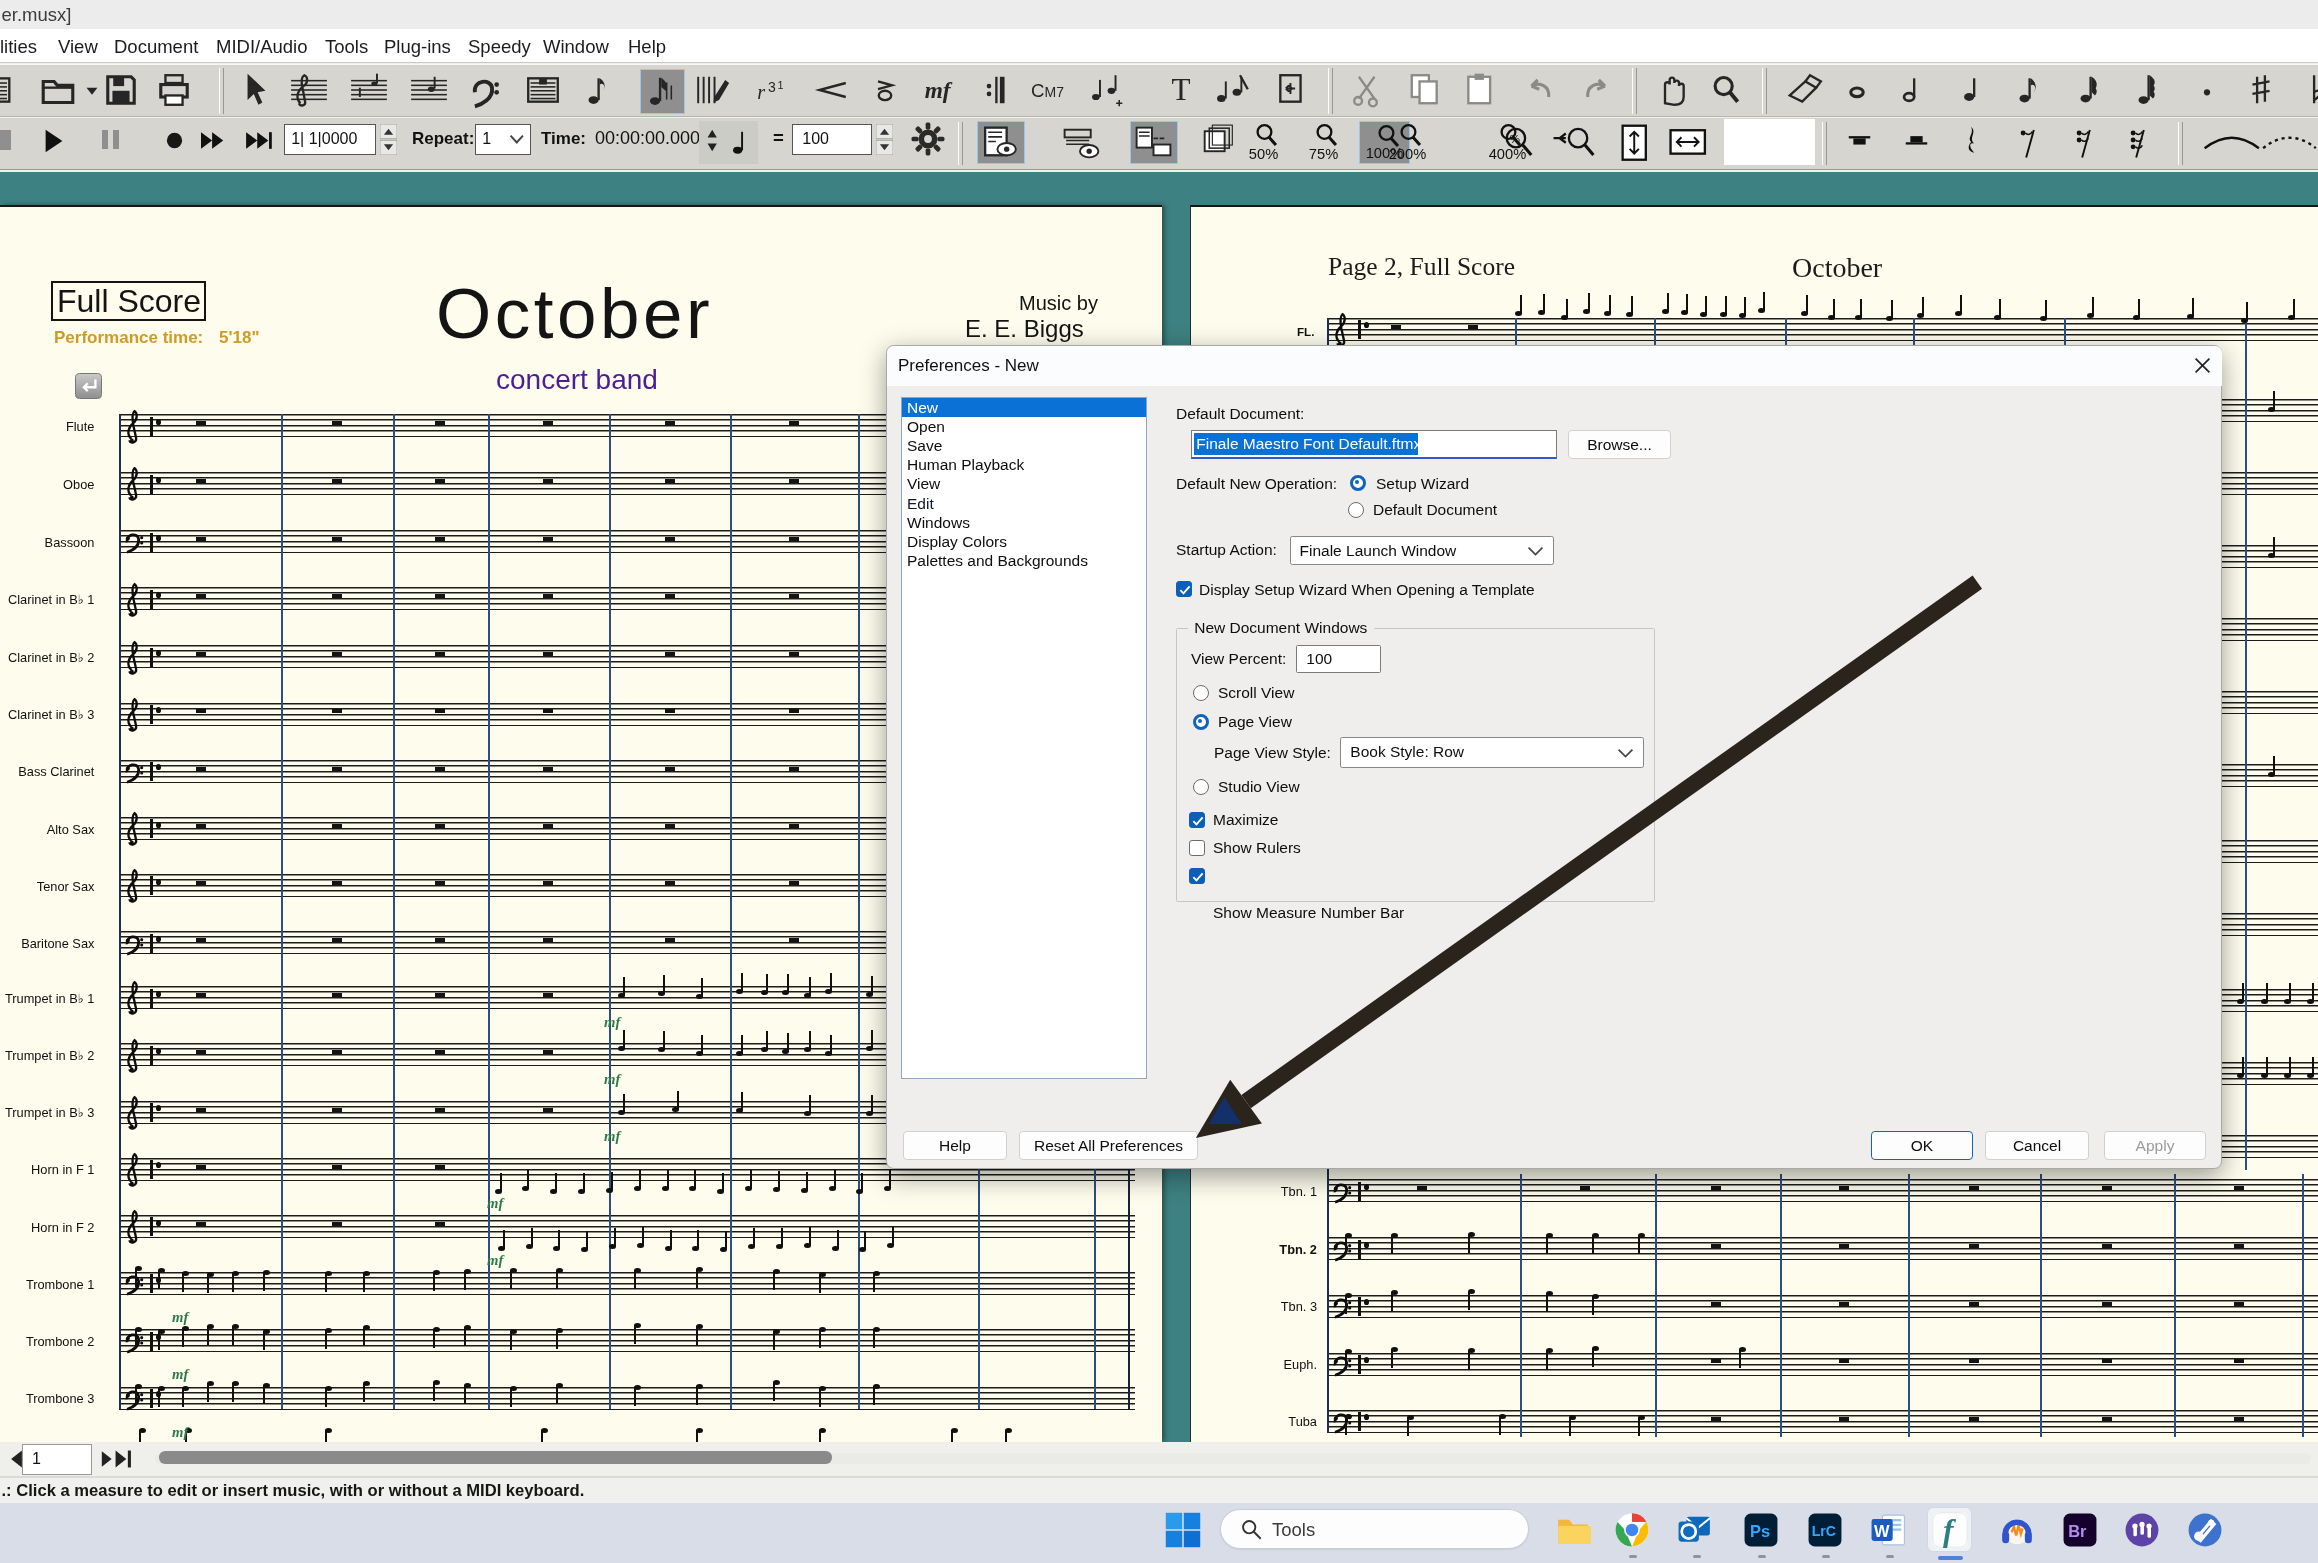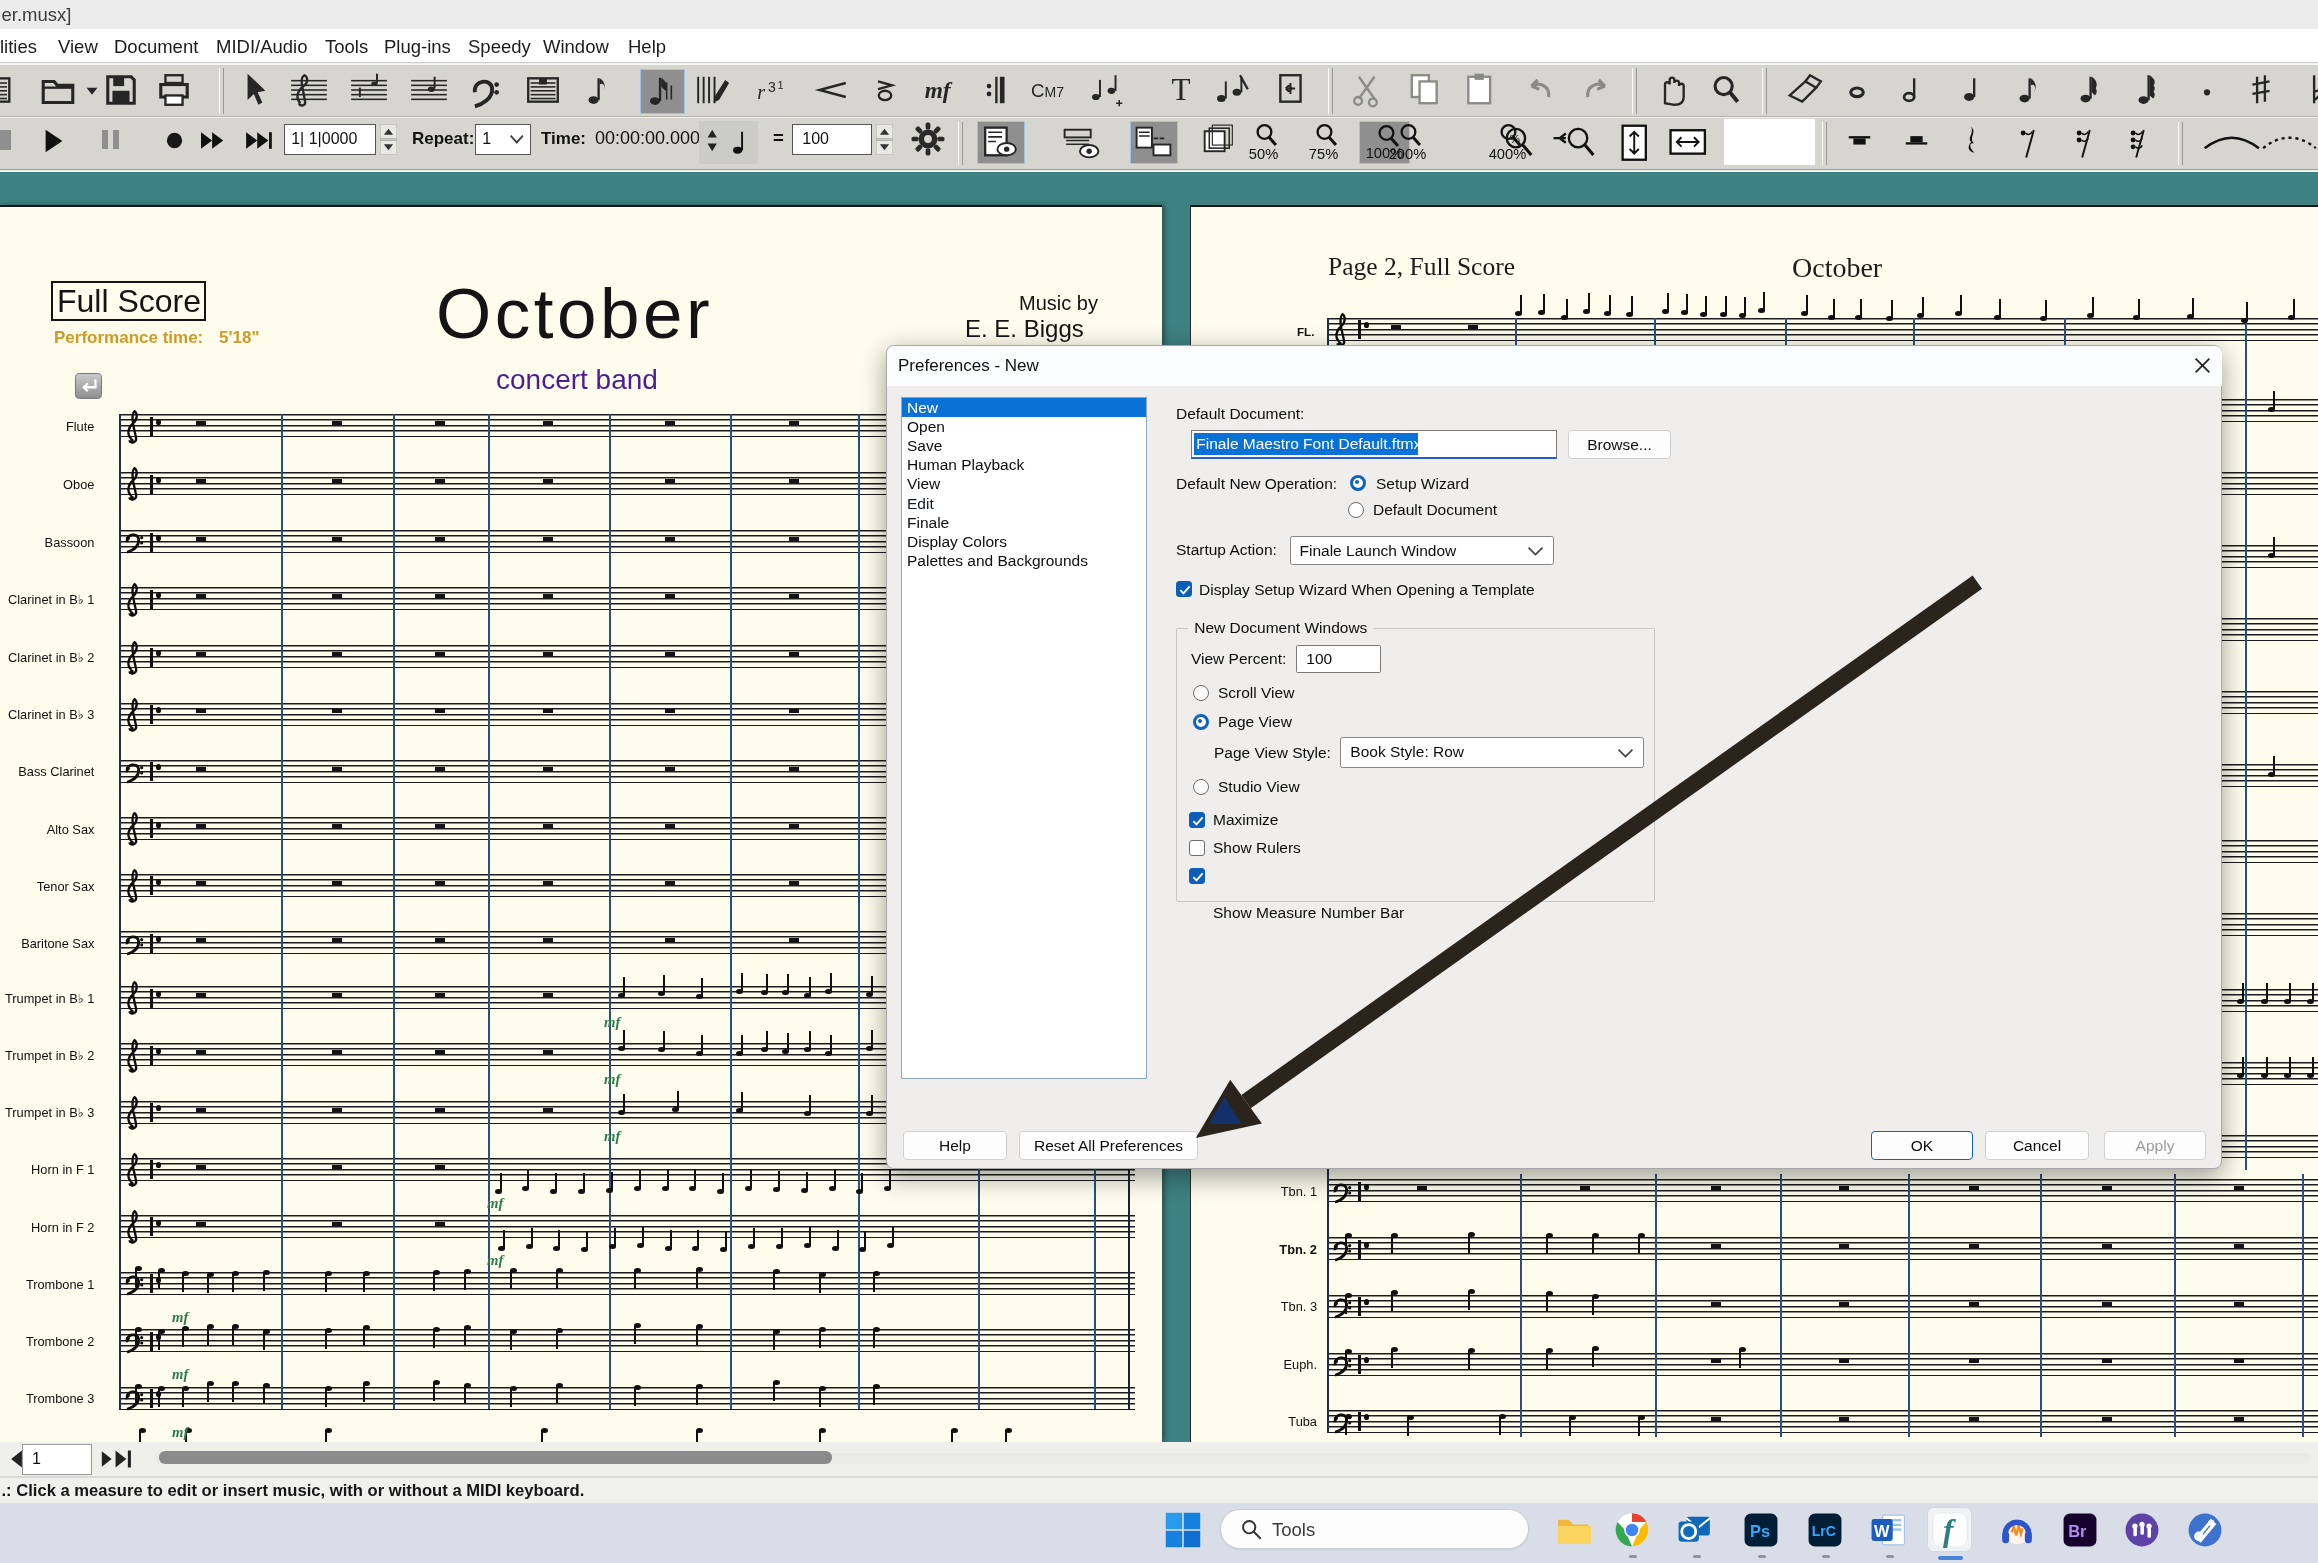--- a/index.html
+++ b/index.html
@@ -1272,21 +1272,21 @@
     <path d="M6 6 L24 24 M24 6 L6 24" stroke="#222" stroke-width="2.2"></path>
   </svg>
 <div style="position:absolute;left:901px;top:397px;width:246px;height:682px;background:#fff;border:0.8px solid #8fa8c0;"></div>
 <div style="position:absolute;left:902px;top:398px;width:244px;height:19.3px;background:#0a72d6;"></div>
 <div style="position:absolute;left:907px;top:399px;font:400 15.5px 'Liberation Sans', sans-serif;color:#fff;white-space:nowrap;">New</div>
 <div style="position:absolute;left:907px;top:418px;font:400 15.5px 'Liberation Sans', sans-serif;color:#0d0d0d;white-space:nowrap;">Open</div>
 <div style="position:absolute;left:907px;top:437px;font:400 15.5px 'Liberation Sans', sans-serif;color:#0d0d0d;white-space:nowrap;">Save</div>
 <div style="position:absolute;left:907px;top:456px;font:400 15.5px 'Liberation Sans', sans-serif;color:#0d0d0d;white-space:nowrap;">Human Playback</div>
 <div style="position:absolute;left:907px;top:475px;font:400 15.5px 'Liberation Sans', sans-serif;color:#0d0d0d;white-space:nowrap;">View</div>
 <div style="position:absolute;left:907px;top:495px;font:400 15.5px 'Liberation Sans', sans-serif;color:#0f172a;white-space:nowrap;">Edit</div>
-<div style="position:absolute;left:907px;top:514px;font:400 15.5px 'Liberation Sans', sans-serif;color:#0d0d0d;white-space:nowrap;">Finale</div>
+<div style="position:absolute;left:907px;top:514px;font:400 15.5px 'Liberation Sans', sans-serif;color:#0d0d0d;white-space:nowrap;">Windows</div>
 <div style="position:absolute;left:907px;top:533px;font:400 15.5px 'Liberation Sans', sans-serif;color:#0d0d0d;white-space:nowrap;">Display Colors</div>
 <div style="position:absolute;left:907px;top:552px;font:400 15.5px 'Liberation Sans', sans-serif;color:#0d0d0d;white-space:nowrap;">Palettes and Backgrounds</div>
 <div class="dl" style="left:1176px;top:405px;">Default Document:</div>
 <div style="position:absolute;left:1191px;top:430px;width:366px;height:29px;background:#fff;border:0.8px solid #7a7a7a;border-bottom:2.3px solid #2d5cc8;"></div>
 <div style="position:absolute;left:1194px;top:433px;width:224px;height:21.6px;background:#0a72d6;font:15.5px 'Liberation Sans',sans-serif;color:#fff;padding:1.5px 0 0 2.3px;white-space:nowrap;">Finale Maestro Font Default.ftmx</div>
 <div class="btn" style="left:1568px;top:430px;width:103px;height:29px;padding-top:4.6px;">Browse...</div>
 <div class="dl" style="left:1176px;top:475px;">Default New Operation:</div>
 <div class="radio on" style="left:1350px;top:475px;"></div>
 <div class="dl" style="left:1376px;top:475px;">Setup Wizard</div>
 <div class="radio" style="left:1348px;top:502px;"></div>

